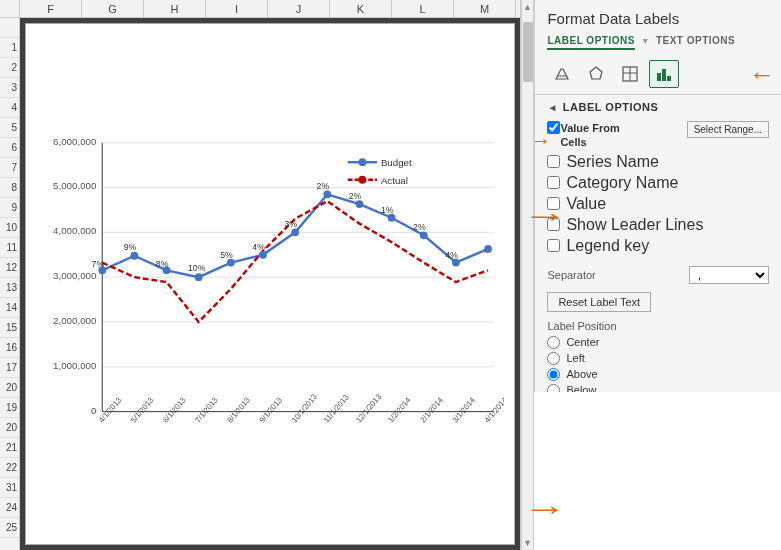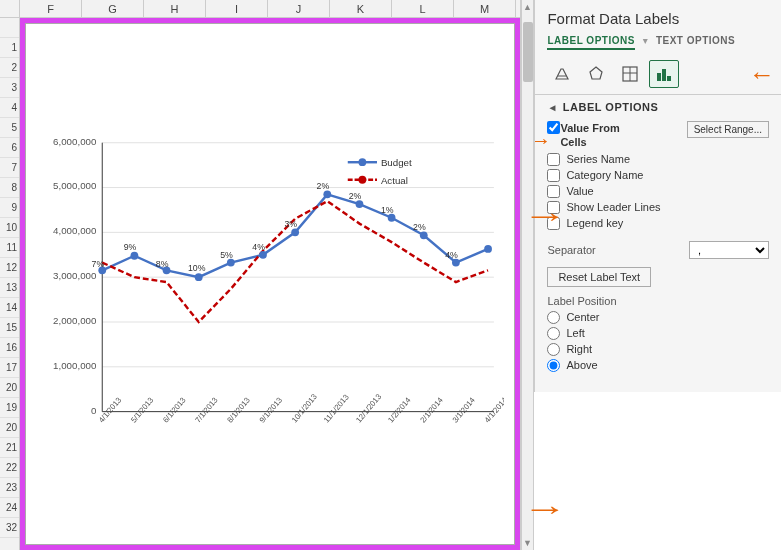--- a/index.html
+++ b/index.html
@@ -59,21 +59,21 @@
       font-size: 10px;
       color: #444;
       line-height: 20px;
       padding-right: 2px;
       border-bottom: 1px solid #e0e0e0;
     }
 
     .chart-area {
       flex: 1;
       position: relative;
-      background: #d946ef;
+      background: #404040;
     }
 
     .chart-container {
       position: absolute;
       top: 5px;
       left: 5px;
       right: 5px;
       bottom: 5px;
       border: 1px solid #aaa;
       background: #fff;
@@ -188,21 +188,21 @@
     }
 
     .checkbox-row input[type=checkbox] {
       margin-right: 6px;
       width: 13px;
       height: 13px;
       cursor: pointer;
     }
 
     .checkbox-label {
-      font-size: 11px;
+      font-size: 16px;
       color: #333;
       text-align: center;
     }
 
     .value-from-cells-block {
       display: flex;
       align-items: flex-start;
       margin-bottom: 3px;
     }
 
@@ -341,23 +341,23 @@
       <div class="row-num">13</div>
       <div class="row-num">14</div>
       <div class="row-num">15</div>
       <div class="row-num">16</div>
       <div class="row-num">17</div>
       <div class="row-num">20</div>
       <div class="row-num">19</div>
       <div class="row-num">20</div>
       <div class="row-num">21</div>
       <div class="row-num">22</div>
-      <div class="row-num">23</div>
+      <div class="row-num">31</div>
       <div class="row-num">24</div>
-      <div class="row-num">32</div>
+      <div class="row-num">25</div>
     </div>
     <div class="chart-area">
       <div class="chart-container">
         <svg class="chart-svg" viewBox="0 0 480 330">
 
           <text x="62" y="22" font-size="10" text-anchor="end" fill="#555">6,000,000</text>
           <text x="62" y="68" font-size="10" text-anchor="end" fill="#555">5,000,000</text>
           <text x="62" y="114" font-size="10" text-anchor="end" fill="#555">4,000,000</text>
           <text x="62" y="160" font-size="10" text-anchor="end" fill="#555">3,000,000</text>
           <text x="62" y="206" font-size="10" text-anchor="end" fill="#555">2,000,000</text>
@@ -549,28 +549,28 @@
       <div class="label-position-title">Label Position</div>
 
       <div class="radio-row">
         <input type="radio" name="labelpos" id="center" style="">
         <label for="center" class="radio-label">Center</label>
       </div>
       <div class="radio-row">
         <input type="radio" name="labelpos" id="left" style="">
         <label for="left" class="radio-label">Left</label>
       </div>
-      <div class="radio-row">
-        <input type="radio" name="labelpos" id="right" style="">
-        <label for="right" class="radio-label">Right</label>
-      </div>
       <div class="radio-row below-arrow-container">
         <input type="radio" name="labelpos" id="above" checked="" style="">
         <label for="above" class="radio-label">Above</label>
       </div>
+      <div class="radio-row">
+        <input type="radio" name="labelpos" id="below" style="">
+        <label for="below" class="radio-label">Below</label>
+      </div>
     </div>
   </div>
 </div>
 
 <div style="position:fixed; left:530px; top:195px; z-index:100; pointer-events:none;">
   <span style="color:#e8690c; font-size:30px; font-weight:900; display:block; transform:scaleX(1.5);">→</span>
 </div>
 
 <div style="position:fixed; left:530px; top:488px; z-index:100; pointer-events:none;">
   <span style="color:#e8690c; font-size:30px; font-weight:900; display:block; transform:scaleX(1.5);">→</span>

